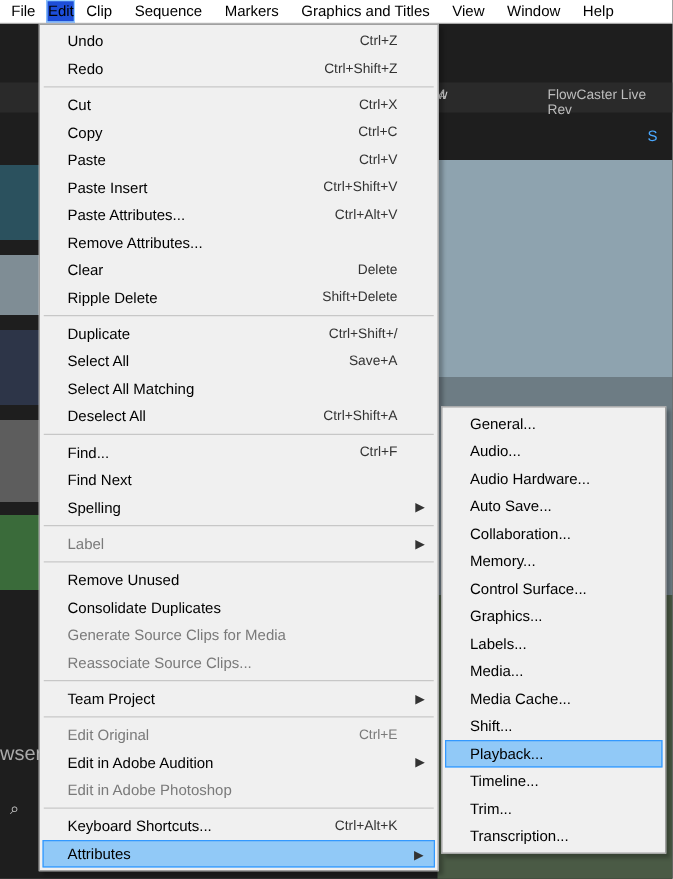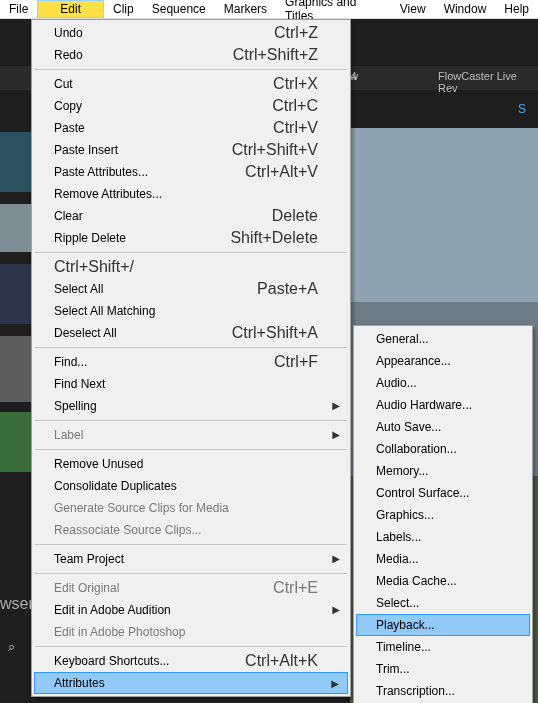--- a/index.html
+++ b/index.html
@@ -24,23 +24,23 @@
   .menubar-item {
     padding: 2px 9px;
     cursor: default;
     font-size: 12px;
     user-select: none;
     display: flex;
     align-items: center;
     line-height: 14px;
   }
   .menubar-item.open {
-    background: #fde047;
+    background: #1d4ed8;
     border: 1px solid #99d1ff;
-    padding: 1px 22px;
+    padding: 1px 0;
   }
   
   .bg {
     position: absolute;
     top: 19px; left: 0; right: 0; bottom: 0;
     background: #1e1e1e;
   }
   .bg .thumbstrip {
     position: absolute;
     left: 0; top: 113px; width: 32px; height: 570px;
@@ -86,21 +86,21 @@
     display: flex;
     align-items: center;
     height: 22px;
     padding: 0 30px 0 20px;
     cursor: default;
     user-select: none;
     position: relative;
   }
   .menu-row.disabled { color: #7a7a7a; }
   .menu-row .label { flex: 1; }
-  .menu-row .shortcut { color: #333; font-size: 16px; }
+  .menu-row .shortcut { color: #333; font-size: 11px; }
   .menu-row.disabled .shortcut { color:#7a7a7a; }
   .menu-row .arrow {
     position: absolute;
     right: 8px;
     top: 5px;
     font-size: 10px;
     color:#333;
   }
   .menu-row.highlight {
     background: #91c9f7;
@@ -177,25 +177,26 @@
   <div class="menu-row">
     <span class="label">Clear</span>
     <span class="shortcut">Delete</span>
   </div>
   <div class="menu-row">
     <span class="label">Ripple Delete</span>
     <span class="shortcut">Shift+Delete</span>
   </div>
   <div class="menu-sep"></div>
   <div class="menu-row">
+    <span class="label">Duplicate</span>
     <span class="shortcut">Ctrl+Shift+/</span>
   </div>
   <div class="menu-row">
     <span class="label">Select All</span>
-    <span class="shortcut">Paste+A</span>
+    <span class="shortcut">Save+A</span>
   </div>
   <div class="menu-row">
     <span class="label">Select All Matching</span>
   </div>
   <div class="menu-row">
     <span class="label">Deselect All</span>
     <span class="shortcut">Ctrl+Shift+A</span>
   </div>
   <div class="menu-sep"></div>
   <div class="menu-row">
@@ -253,23 +254,20 @@
     <span class="label">Attributes</span>
     <span class="arrow">▶</span>
   </div>
 </div>
 
 <div class="dropdown dropdown-sub">
   <div class="menu-row">
       <span class="label">General...</span>
     </div>
   <div class="menu-row">
-      <span class="label">Appearance...</span>
-    </div>
-  <div class="menu-row">
       <span class="label">Audio...</span>
     </div>
   <div class="menu-row">
       <span class="label">Audio Hardware...</span>
     </div>
   <div class="menu-row">
       <span class="label">Auto Save...</span>
     </div>
   <div class="menu-row">
       <span class="label">Collaboration...</span>
@@ -286,21 +284,21 @@
   <div class="menu-row">
       <span class="label">Labels...</span>
     </div>
   <div class="menu-row">
       <span class="label">Media...</span>
     </div>
   <div class="menu-row">
       <span class="label">Media Cache...</span>
     </div>
   <div class="menu-row">
-      <span class="label">Select...</span>
+      <span class="label">Shift...</span>
     </div>
   <div class="menu-row highlight">
       <span class="label">Playback...</span>
     </div>
   <div class="menu-row">
       <span class="label">Timeline...</span>
     </div>
   <div class="menu-row">
       <span class="label">Trim...</span>
     </div>

